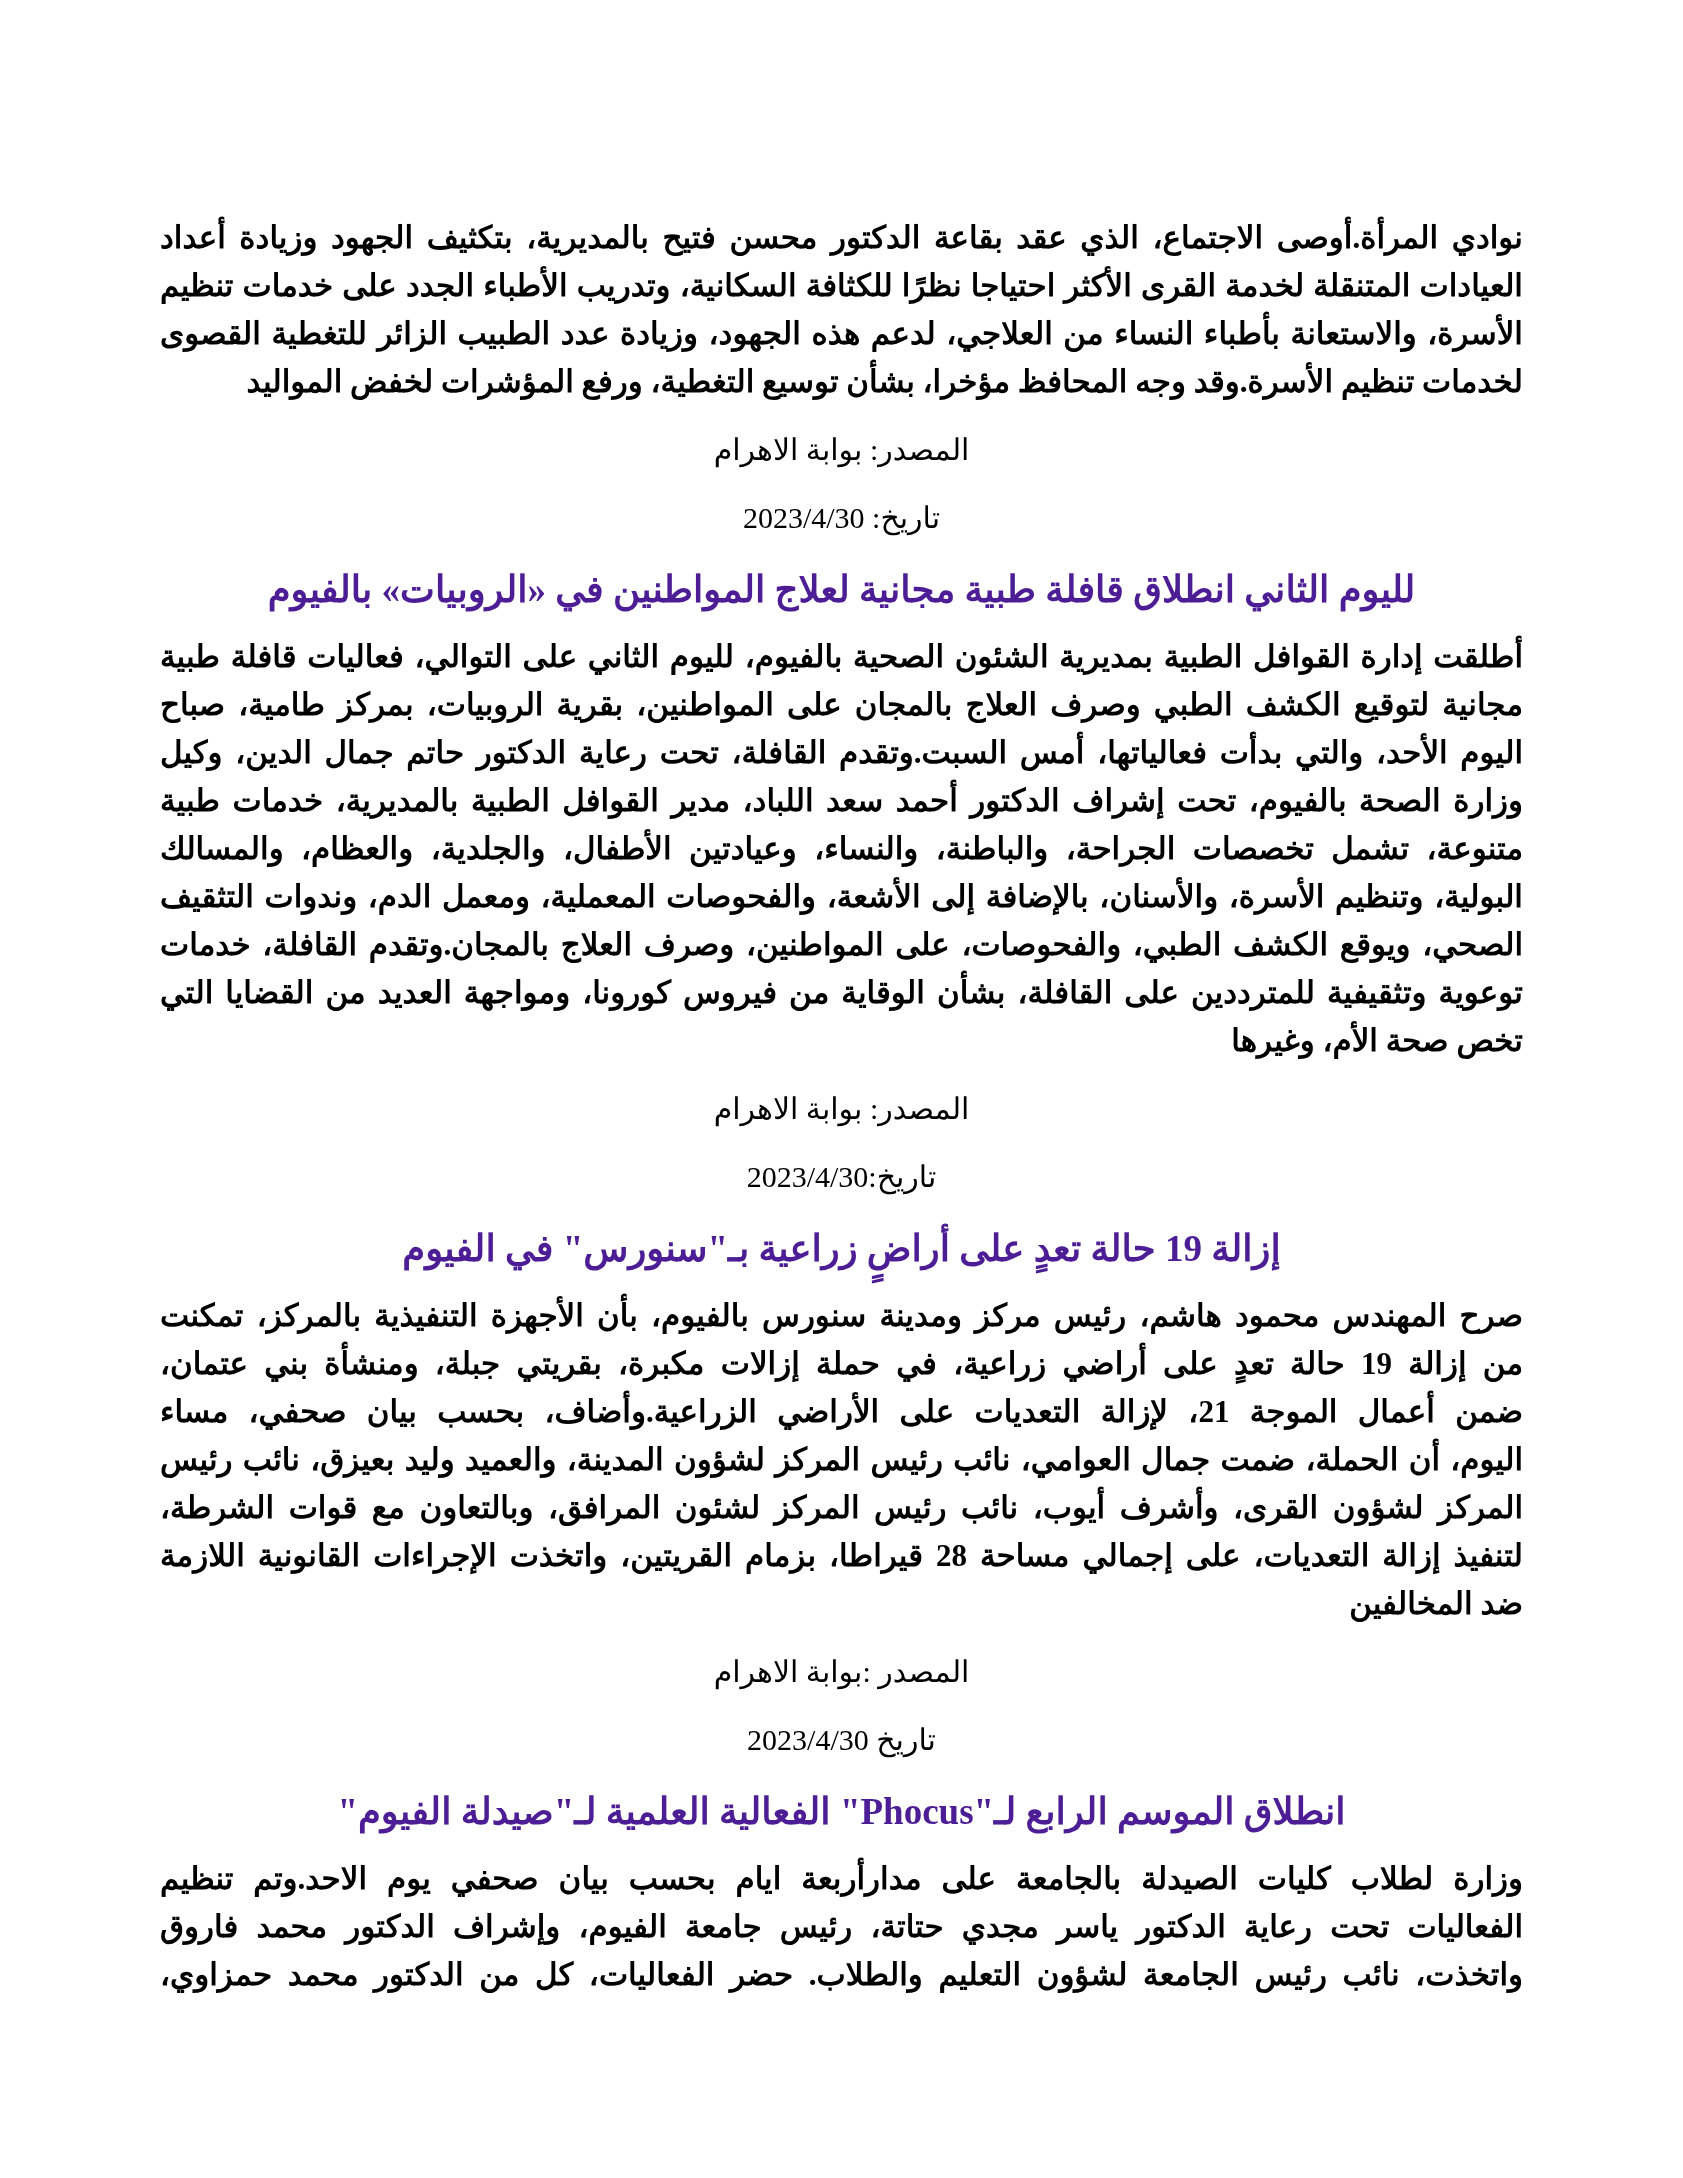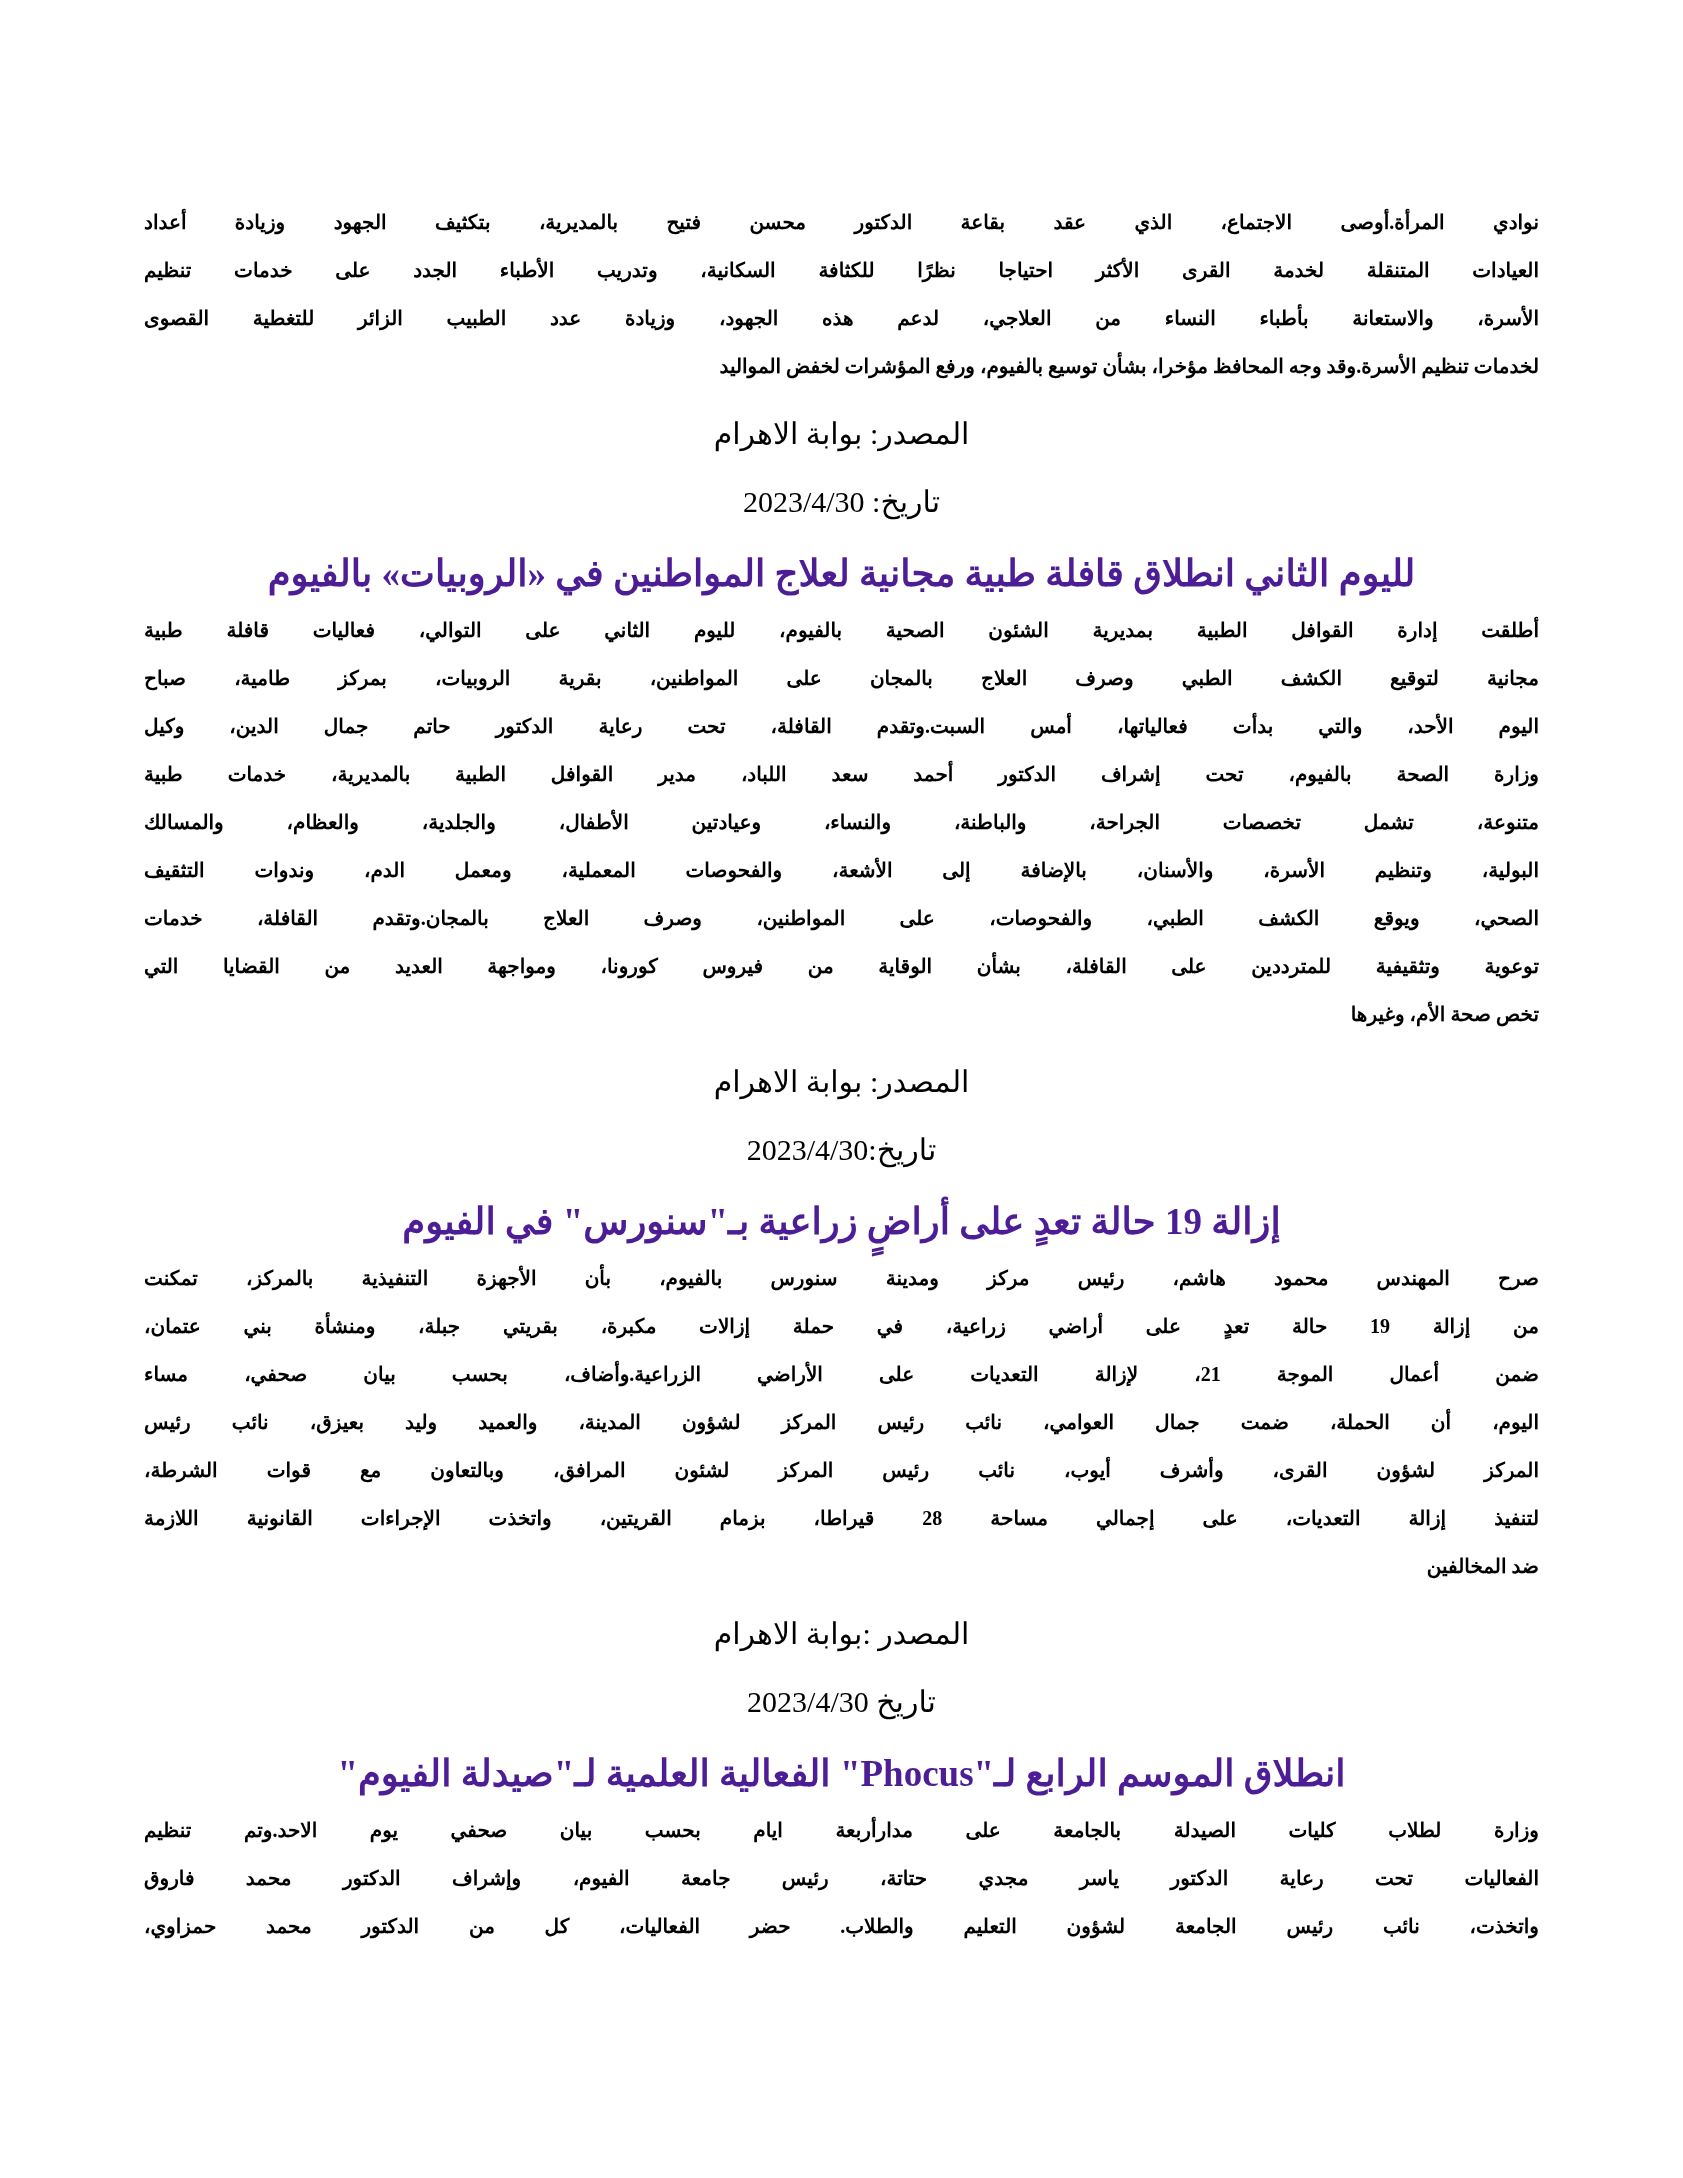--- a/index.html
+++ b/index.html
@@ -17,23 +17,23 @@
     font-family: "Liberation Serif", "DejaVu Serif", serif;
     color: #000000;
   }
   .content {
     position: absolute;
     top: 198px;
     right: 144px;
     left: 144px;
   }
   .body-par {
-    font-size: 20px;
+    font-size: 31px;
     font-weight: bold;
-    margin: 0;
+    margin: 16px;
   }
   .tline {
     line-height: 48px;
     text-align: justify;
     text-align-last: justify;
     white-space: normal;
   }
   .tline.endline {
     text-align: right;
     text-align-last: right;
@@ -58,21 +58,21 @@
 <body>
 
 <div class="page">
   <div class="content">
 
     <section>
       <div class="body-par">
         <div class="tline">نوادي المرأة.أوصى الاجتماع، الذي عقد بقاعة الدكتور محسن فتيح بالمديرية، بتكثيف الجهود وزيادة أعداد</div>
         <div class="tline">العيادات المتنقلة لخدمة القرى الأكثر احتياجا نظرًا للكثافة السكانية، وتدريب الأطباء الجدد على خدمات تنظيم</div>
         <div class="tline">الأسرة، والاستعانة بأطباء النساء من العلاجي، لدعم هذه الجهود، وزيادة عدد الطبيب الزائر للتغطية القصوى</div>
-        <div class="tline endline">لخدمات تنظيم الأسرة.وقد وجه المحافظ مؤخرا، بشأن توسيع بالفيوم، ورفع المؤشرات لخفض المواليد</div>
+        <div class="tline endline">لخدمات تنظيم الأسرة.وقد وجه المحافظ مؤخرا، بشأن توسيع التغطية، ورفع المؤشرات لخفض المواليد</div>
       </div>
       <p class="meta-line">المصدر: بوابة الاهرام</p>
       <p class="meta-line">تاريخ: 2023/4/30</p>
     </section>
 
     <section>
       <h2 class="headline">لليوم الثاني انطلاق قافلة طبية مجانية لعلاج المواطنين في «الروبيات» بالفيوم</h2>
       <div class="body-par">
         <div class="tline">أطلقت إدارة القوافل الطبية بمديرية الشئون الصحية بالفيوم، لليوم الثاني على التوالي، فعاليات قافلة طبية</div>
         <div class="tline">مجانية لتوقيع الكشف الطبي وصرف العلاج بالمجان على المواطنين، بقرية الروبيات، بمركز طامية، صباح</div>

